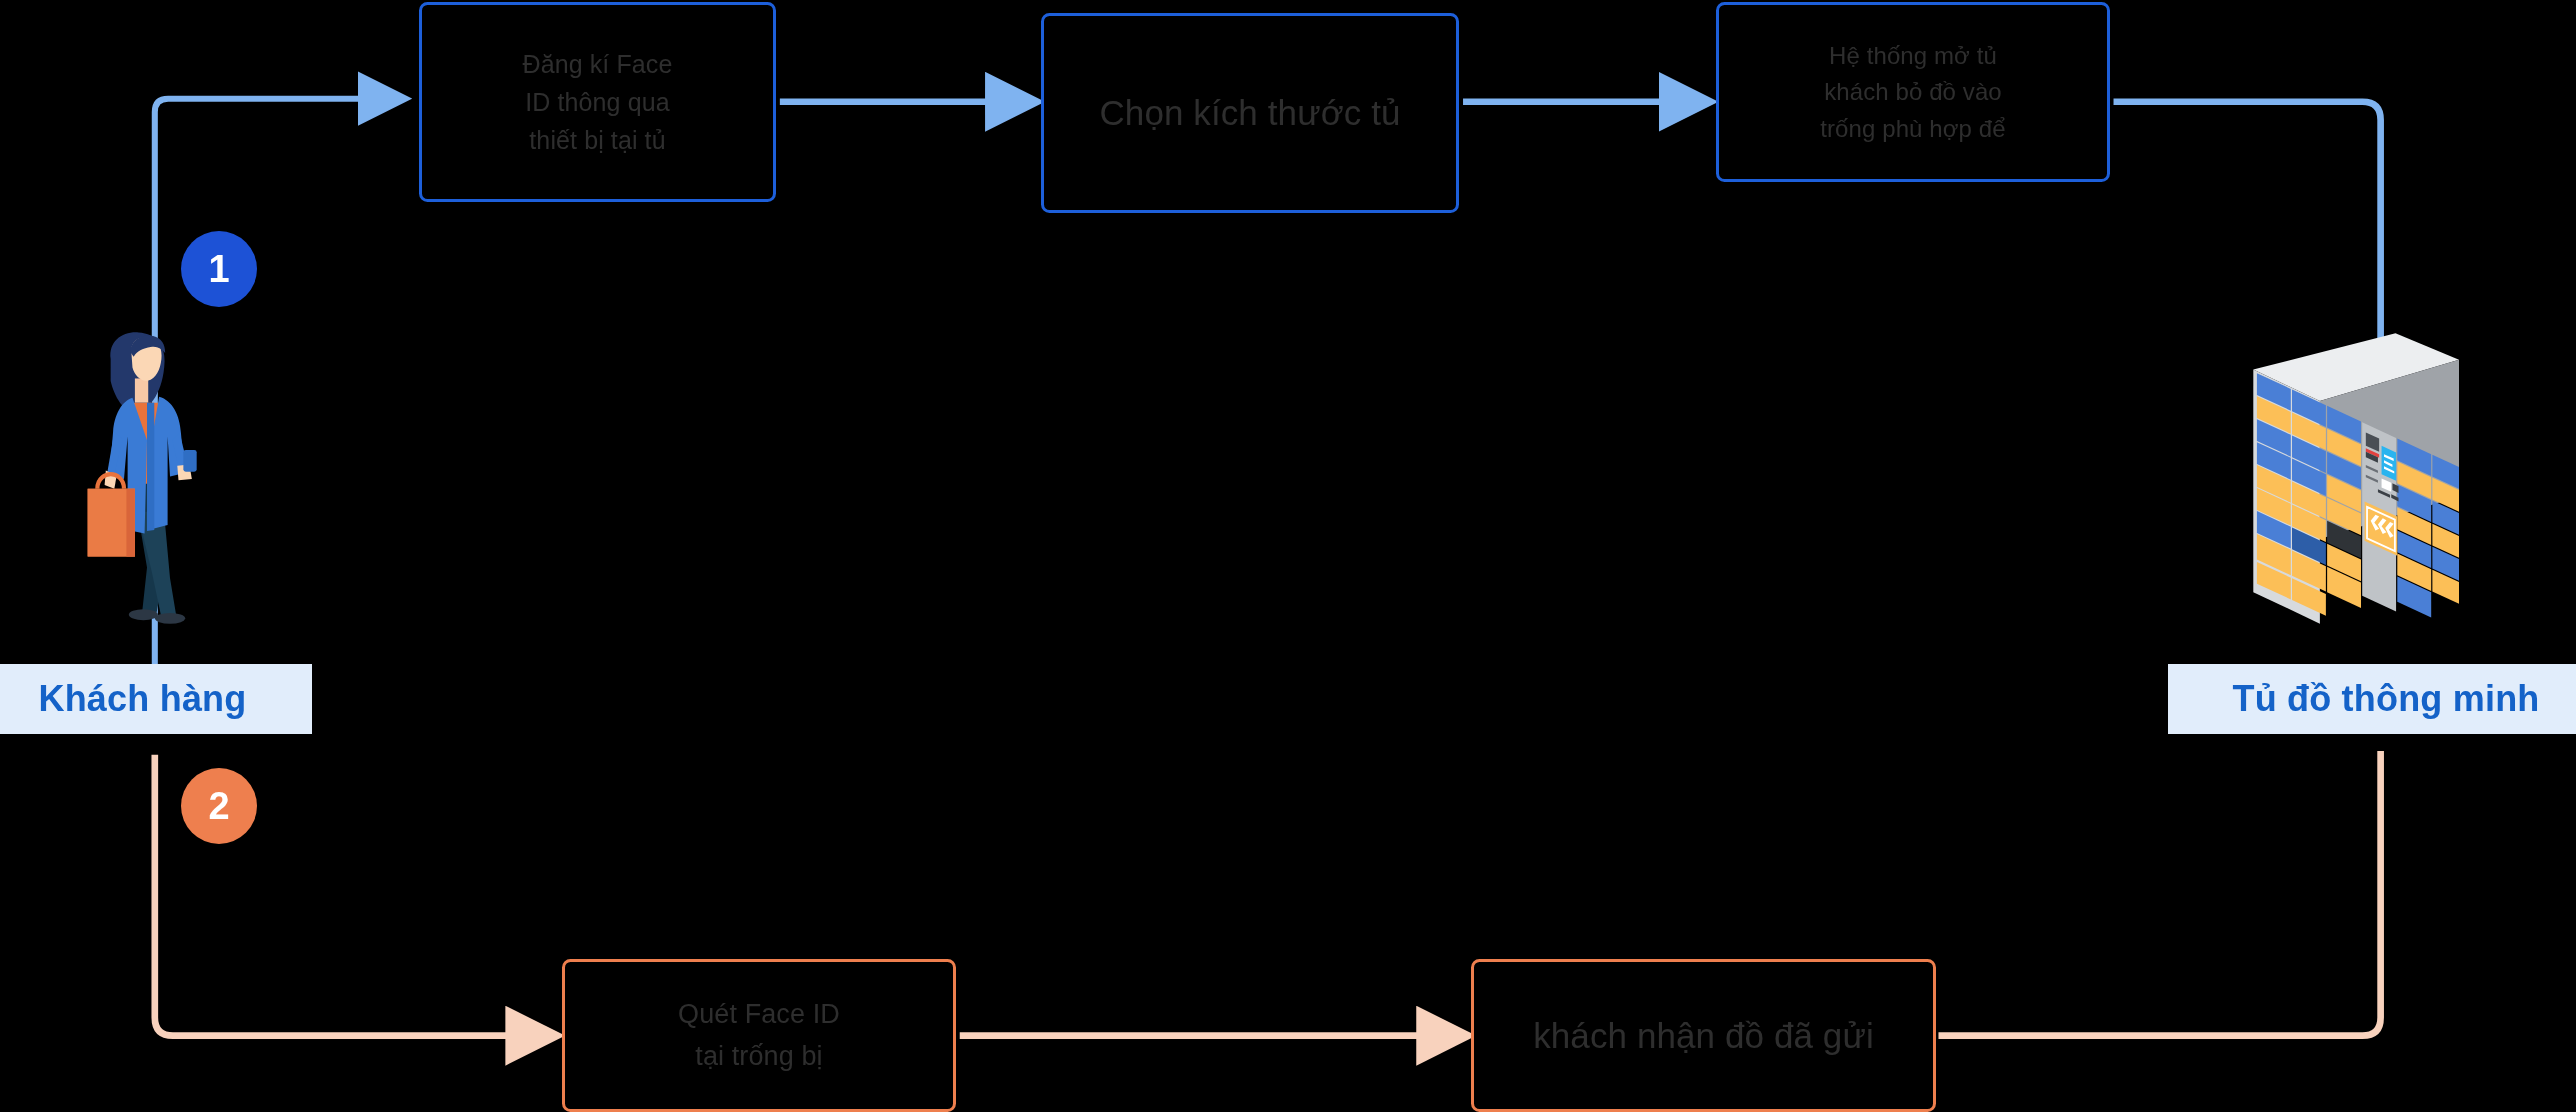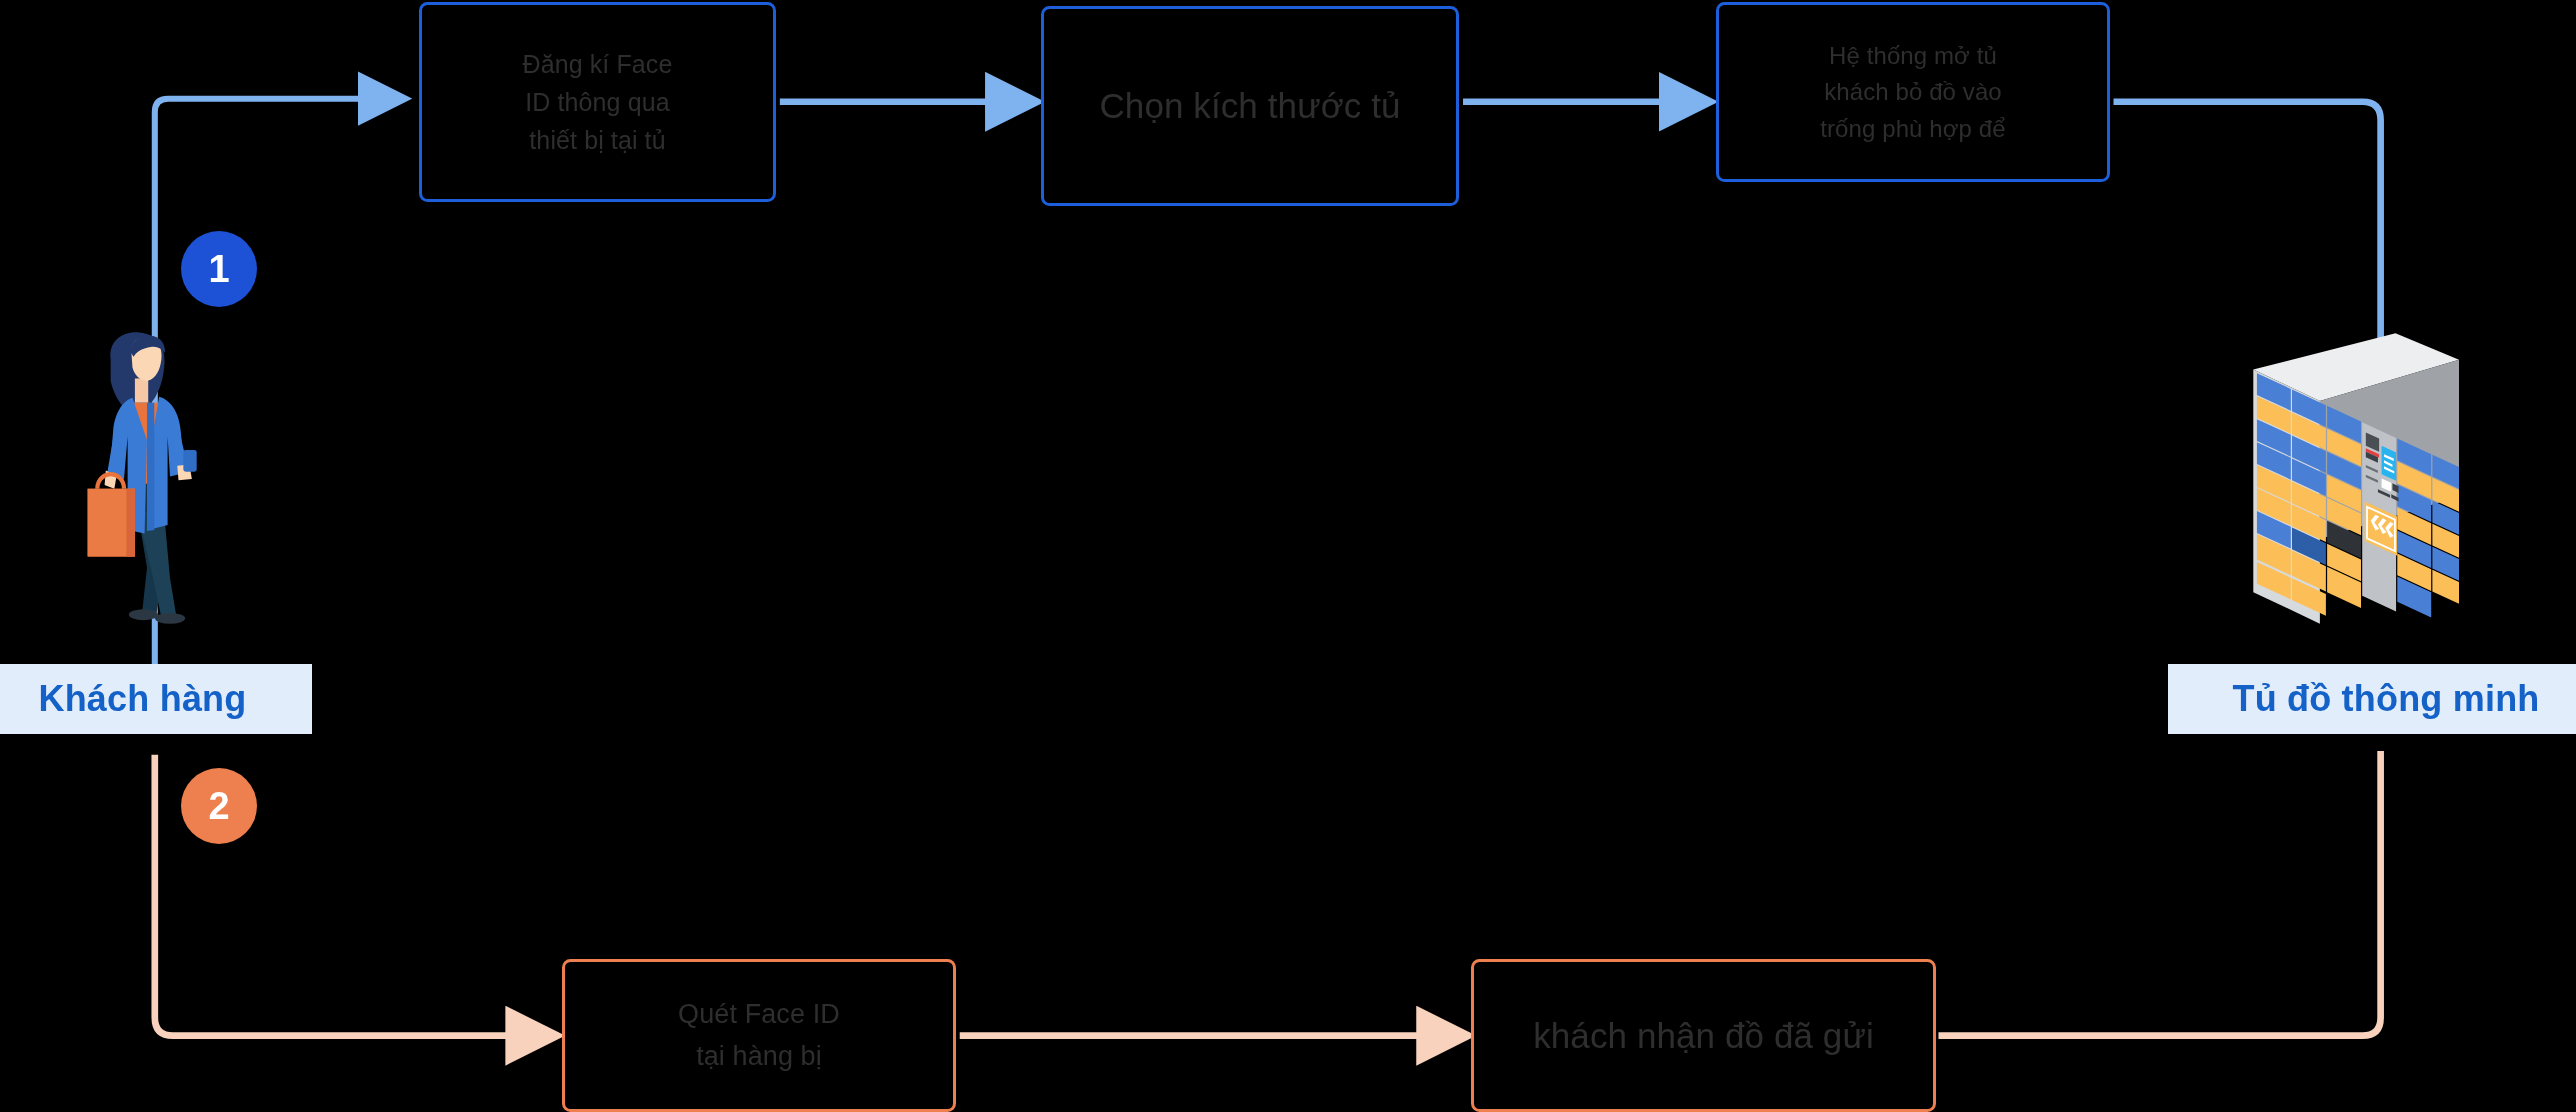--- a/index.html
+++ b/index.html
@@ -29,21 +29,21 @@
     line-height:1.52;
     letter-spacing:0.1px;
     padding:6px 15.8px;
     background:#000000;
   }
   .node.blue{ border:3px solid #1d5fda; color:#2e2e2e; }
   .node.orange{ border:3px solid #ee7f4e; color:#2e2e2e; }
   .node span{display:block;}
 
   #node-register{ left:419px; top:2.4px;  width:357px; height:200px; font-size:25px; }
-  #node-size    { left:1041px;top:6px;  width:418px; height:200px; font-size:35px; }
+  #node-size    { left:1041px;top:13px;  width:418px; height:200px; font-size:35px; }
   #node-open    { left:1716px;top:2.4px;  width:394px; height:180px; font-size:24px; }
   #node-scan    { left:562px; top:959px;width:394px;height:153px; font-size:27px; }
   #node-receive { left:1471px;top:959px;width:465px;height:153px; font-size:35px; }
 
   
   .badge{
     position:absolute;
     width:76px;height:76px;
     border-radius:50%;
     display:flex;align-items:center;justify-content:center;
@@ -247,21 +247,21 @@
     <div>
       <span>Hệ thống mở tủ</span>
       <span>khách bỏ đồ vào</span>
       <span>trống phù hợp để</span>
     </div>
   </div>
 
   <div class="node orange" id="node-scan">
     <div>
       <span>Quét Face ID</span>
-      <span>tại hàng bị</span>
+      <span>tại trống bị</span>
     </div>
   </div>
 
   <div class="node orange" id="node-receive">
     <div>
       <span>khách nhận đồ đã gửi</span>
     </div>
   </div>
 
   <div class="badge" id="badge-1">1</div>

